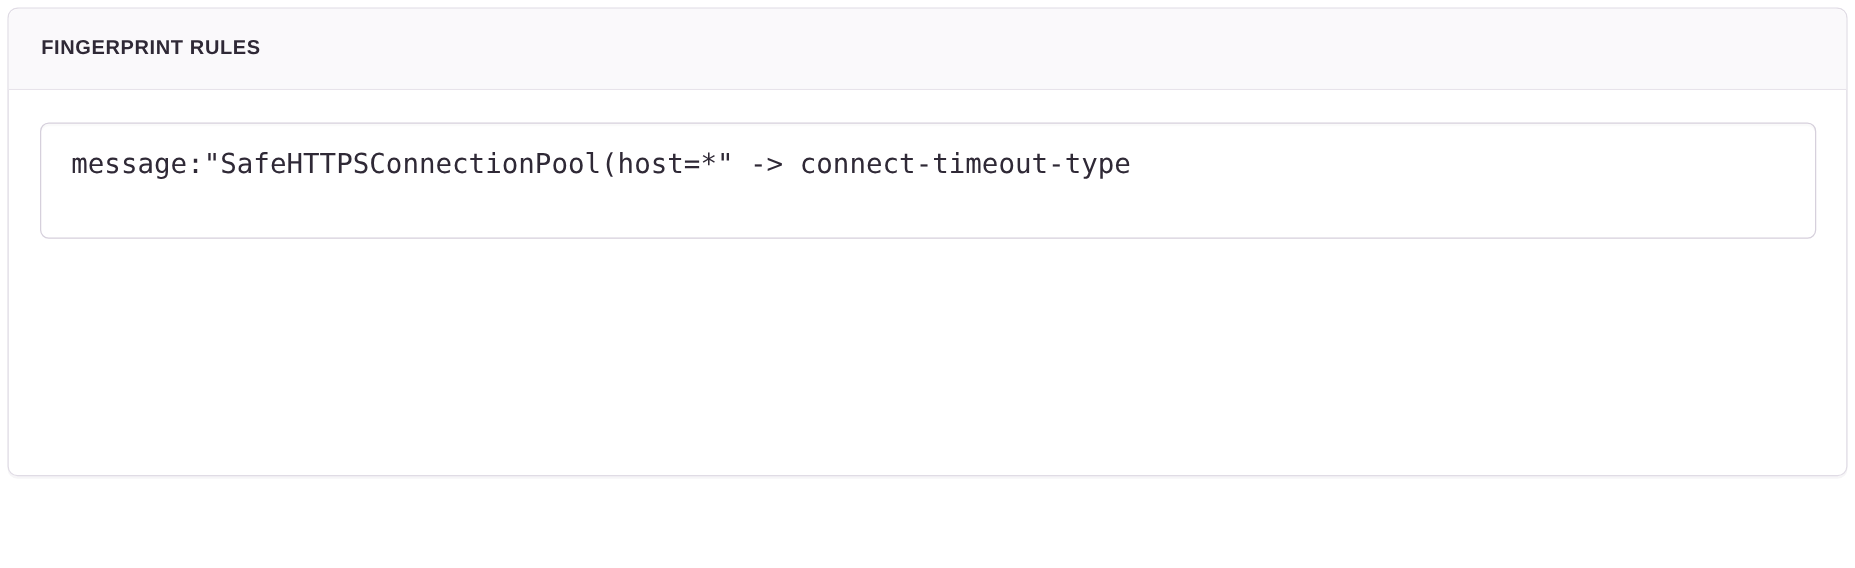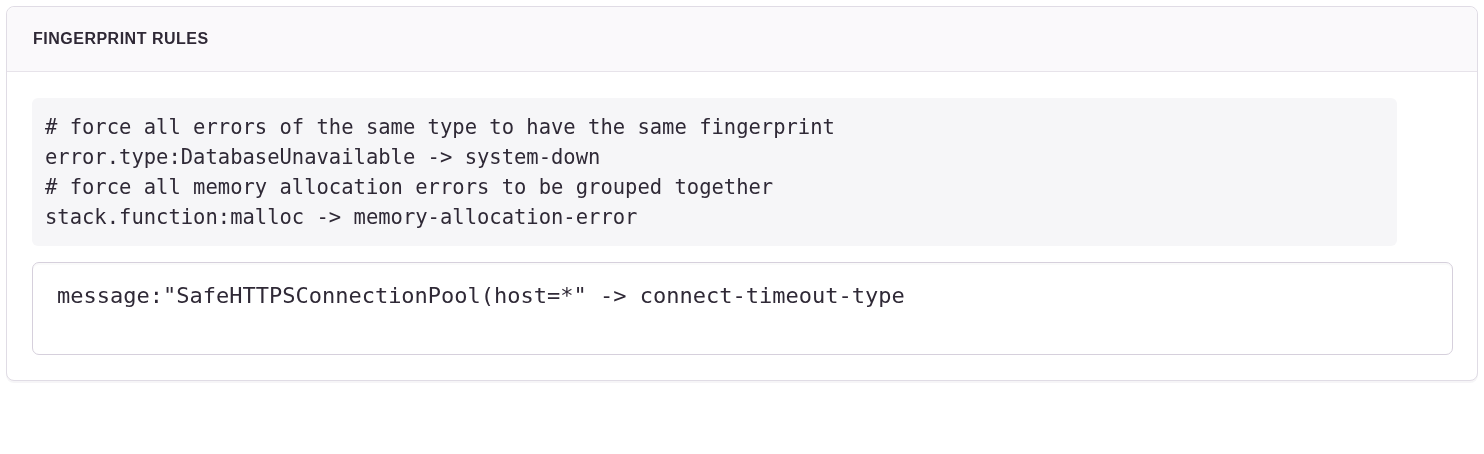--- a/index.html
+++ b/index.html
@@ -91,22 +91,18 @@
 <div class="page">
   <section class="panel">
 
     <div class="panel-header">
       <span class="panel-title">FINGERPRINT RULES</span>
     </div>
 
     <div class="panel-body">
 
 
-      <pre class="example-code"># force all errors of the same type to have the same fingerprint
-error.type:DatabaseUnavailable -&gt; system-down
-# force all memory allocation errors to be grouped together
-stack.function:malloc -&gt; memory-allocation-error</pre>
 
       <textarea class="rules-textarea" spellcheck="false" style="">message:"SafeHTTPSConnectionPool(host=*" -&gt; connect-timeout-type</textarea>
     </div>
 
   </section>
 </div>
 
 </body></html>

